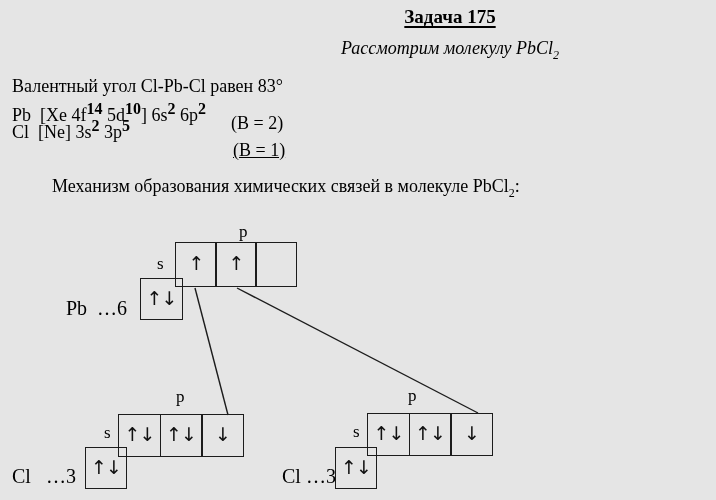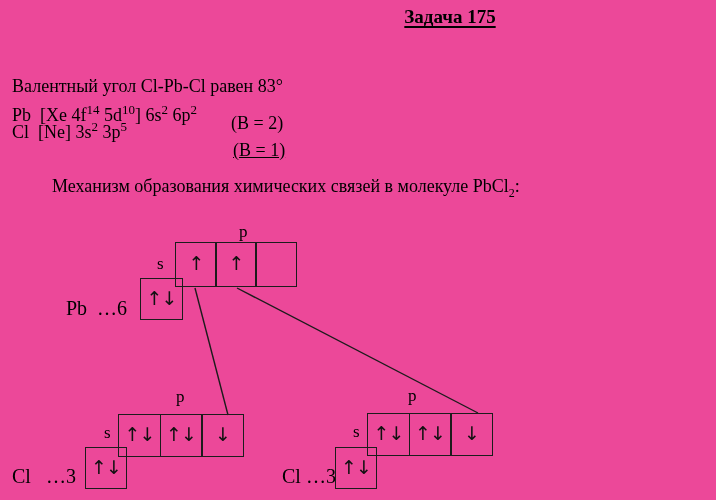--- a/index.html
+++ b/index.html
@@ -1,37 +1,37 @@
 <!DOCTYPE html>
 <html><head>
 <meta charset="utf-8">
 <style>
   html,body{margin:0;padding:0;background:#ffffff;}
   .page{
     position:relative;
     width:716px;height:500px;
-    background:#ec4899;
+    background:#e5e5e5;
     color:#000;
     font-family:"Liberation Serif","DejaVu Serif",serif;
     overflow:hidden;
   }
   .abs{position:absolute;white-space:pre;}
   .title{
     font-size:19px;font-weight:bold;
     text-decoration:underline;
     text-decoration-thickness:1.5px;
     text-underline-offset:3px;
     transform:translateX(-50%);
   }
   .subtitle{
     font-size:18px;font-style:italic;
     transform:translateX(-50%);
   }
   .bodyline{font-size:18px;line-height:1.2;}
-  sup{font-size:13px;line-height:0;}
+  sup{font-size:16px;line-height:0;font-weight:bold;}
   sub{font-size:12px;line-height:0;}
   .shelllabel{font-size:17px;}
   .elabel{font-size:20px;}
   .obox{
     position:absolute;
     box-sizing:border-box;
     border:1.5px solid #1c1c1c;
     background:transparent;
     display:flex;align-items:center;justify-content:center;
   }
@@ -48,20 +48,21 @@
   .pb-p .obox{width:41.7px;height:45px;}
   .cl-p .obox{width:43px;height:43px;}
   .overlay{position:absolute;left:0;top:0;pointer-events:none;}
 </style>
 </head>
 <body>
 
 <div class="page">
 
   <div class="abs title" style="left:450px;top:6px;">Задача 175</div>
+  <div class="abs subtitle" style="left:450px;top:38px;">Рассмотрим молекулу PbCl<sub>2</sub></div>
 
   <div class="abs bodyline" style="left:12px;top:76px;">Валентный угол Cl-Pb-Cl равен 83°</div>
 
   <div class="abs bodyline" style="left:12px;top:105px;">Pb  [Xe 4f<sup>14</sup> 5d<sup>10</sup>] 6s<sup>2</sup> 6p<sup>2</sup></div>
   <div class="abs bodyline" style="left:231px;top:113px;">(В = 2)</div>
 
   <div class="abs bodyline" style="left:12px;top:122px;">Cl  [Ne] 3s<sup>2</sup> 3p<sup>5</sup></div>
   <div class="abs bodyline" style="left:233px;top:140px;text-decoration:underline;">(В = 1)</div>
 
   <div class="abs bodyline" style="left:12px;top:176px;margin-left:40px;">Механизм образования химических связей в молекуле PbCl<sub>2</sub>:</div>

